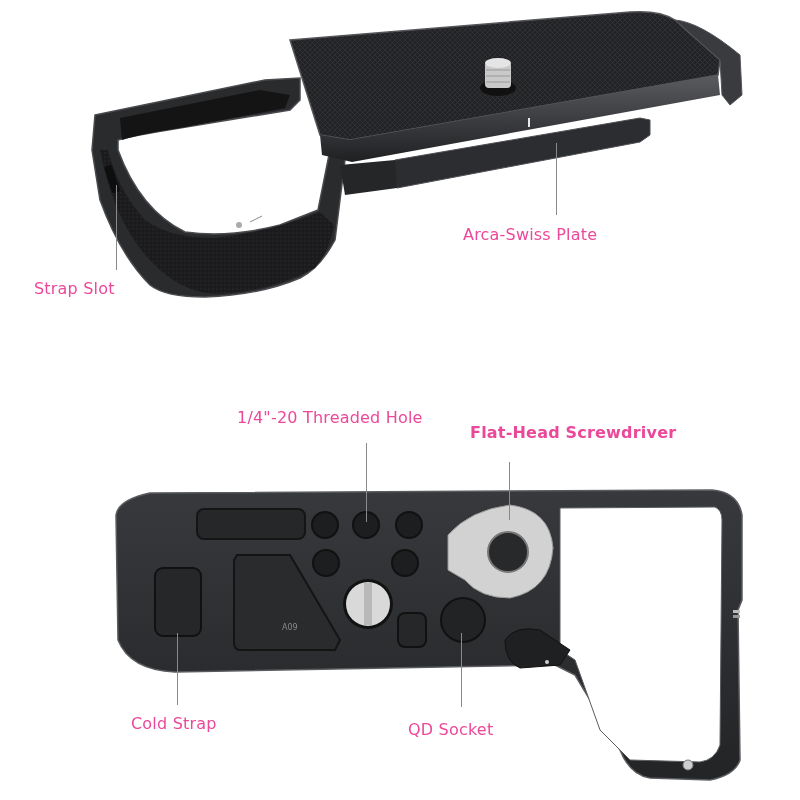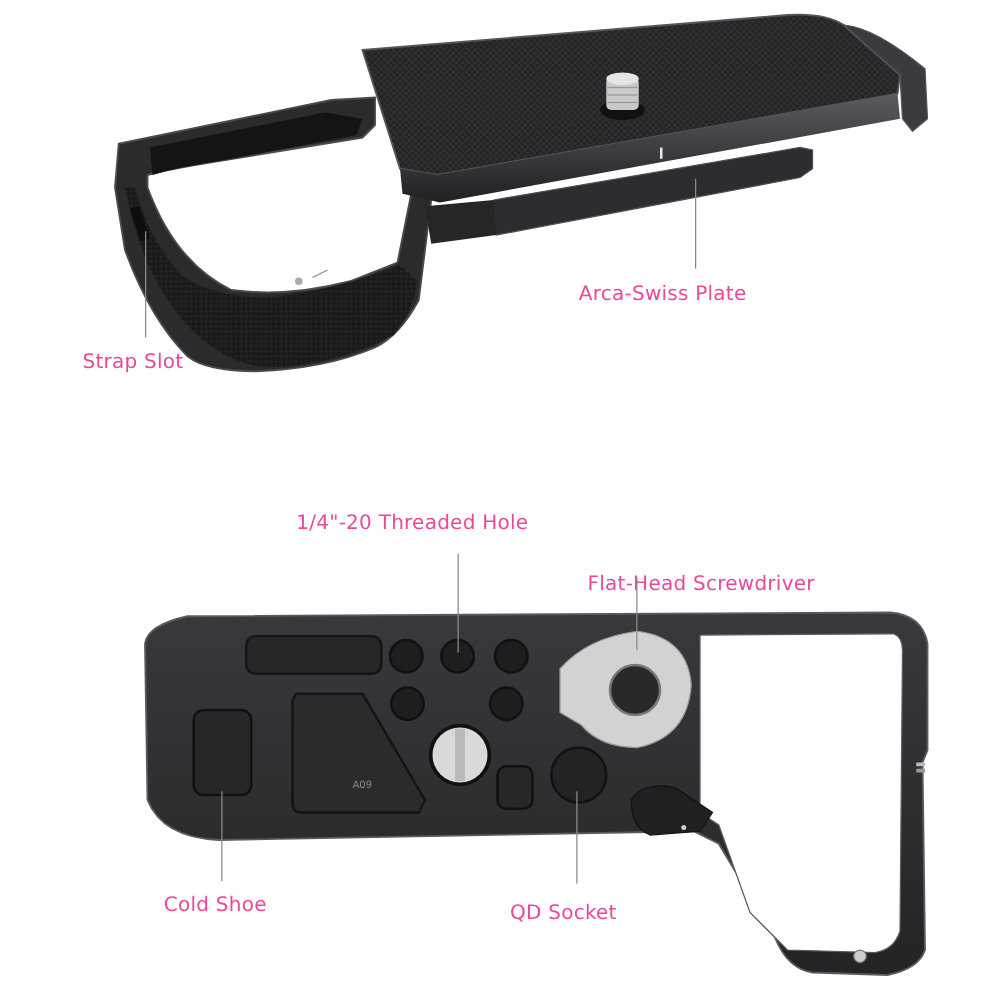--- a/index.html
+++ b/index.html
@@ -100,29 +100,29 @@
     <path d="M505 640 Q515 625 540 630 L570 650 L560 665 L520 668 Q505 662 505 640 Z" fill="#1f2022" stroke="#111" stroke-width="1"></path>
     <circle cx="547" cy="662" r="2" fill="#cfcfcf"></circle>
 
     <rect x="733" y="610" width="7" height="3" fill="#bbb"></rect>
     <rect x="733" y="615" width="7" height="3" fill="#999"></rect>
 
     <circle cx="688" cy="765" r="5" fill="#cfcfcf" stroke="#777" stroke-width="1"></circle>
   </svg>
 
   <div class="leader" style="left:116px; top:185px; height:85px;"></div>
-  <div class="label" style="left:66px; top:281px;">Strap Slot</div>
+  <div class="label" style="left:34px; top:281px;">Strap Slot</div>
 
   <div class="leader" style="left:556px; top:143px; height:72px;"></div>
   <div class="label" style="left:463px; top:227px;">Arca-Swiss Plate</div>
 
   <div class="label" style="left:237px; top:410px;">1/4"-20 Threaded Hole</div>
   <div class="leader" style="left:366px; top:443px; height:79px;"></div>
 
-  <div class="label" style="left:470px; top:459px;">Flat-Head Screwdriver</div>
+  <div class="label" style="left:470px; top:425px;font-weight:bold;">Flat-Head Screwdriver</div>
   <div class="leader" style="left:509px; top:462px; height:58px;"></div>
 
   <div class="leader" style="left:177px; top:633px; height:72px;"></div>
-  <div class="label" style="left:131px; top:716px;">Cold Shoe</div>
+  <div class="label" style="left:131px; top:716px;">Cold Strap</div>
 
   <div class="leader" style="left:461px; top:633px; height:74px;"></div>
   <div class="label" style="left:408px; top:722px;">QD Socket</div>
 </div>
 
 </body></html>

